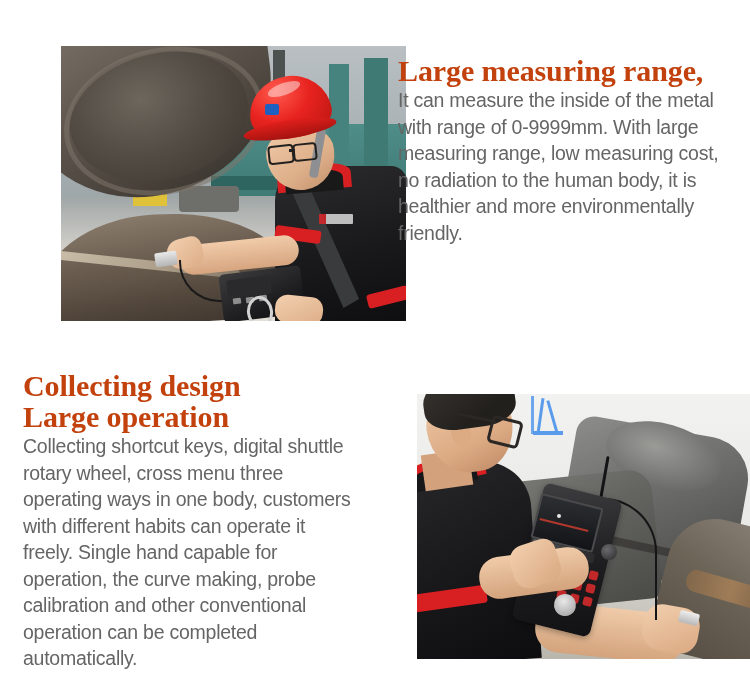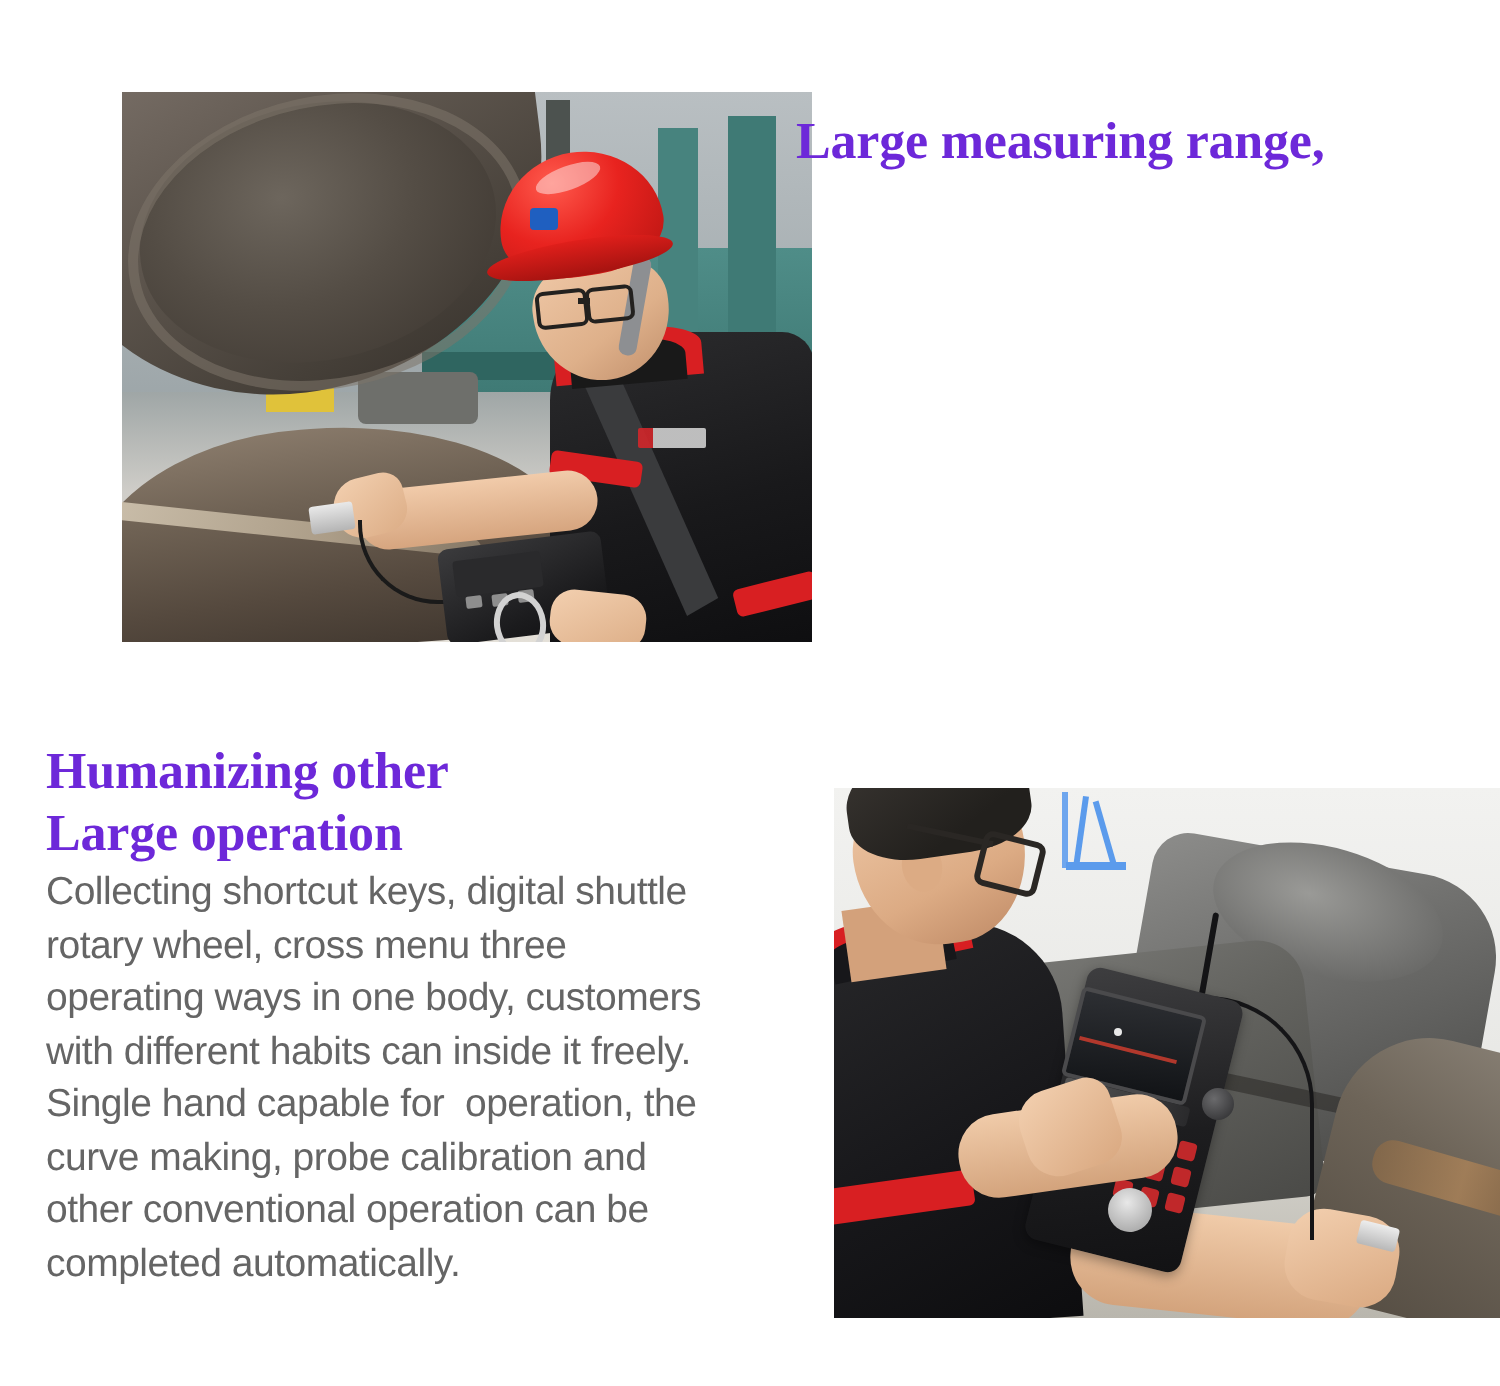--- a/index.html
+++ b/index.html
@@ -57,23 +57,23 @@
     width: 350px;
     height: 265px;
     overflow: hidden;
     background: #c9c9c7;
   }
 
   
   .feature-heading {
     font-family: "Liberation Serif", serif;
     font-weight: bold;
-    font-size: 26px;
+    font-size: 30px;
     line-height: 31px;
-    color: #6d28d9;
+    color: #c2410c;
     margin: 0 0 1px 0;
     letter-spacing: -0.1px;
   }
   .feature-body {
     font-family: "Liberation Sans", sans-serif;
     font-size: 19.5px;
     line-height: 26.5px;
     color: #656565;
     margin: 0;
     white-space: pre-wrap;
@@ -486,31 +486,32 @@
     <div class="ph" id="p1-device-btn2"></div>
     <div class="ph" id="p1-device-btn3"></div>
     <div class="ph" id="p1-clip"></div>
     <div class="ph" id="p1-hand2"></div>
   </figure>
 
   <div id="text-one">
     <h2 class="feature-heading">
       <span>Large measuring range,</span><br>
     </h2>
+    <p class="feature-body">It can measure the inside of the metal with range of 0-9999mm. With large measuring range, low measuring cost, no radiation to the human body, it is healthier and more environmentally friendly.</p>
   </div>
 </section>
 
 <section class="feature-block" id="block-two">
 
   <div id="text-two">
     <h2 class="feature-heading">
-      <span>Humanizing other</span><br>
+      <span>Collecting design</span><br>
       <span>Large operation</span>
     </h2>
-    <p class="feature-body">Collecting shortcut keys, digital shuttle rotary wheel, cross menu three operating ways in one body, customers with different habits can inside it freely. Single hand capable for  operation, the curve making, probe calibration and other conventional operation can be completed automatically.</p>
+    <p class="feature-body">Collecting shortcut keys, digital shuttle rotary wheel, cross menu three operating ways in one body, customers with different habits can operate it freely. Single hand capable for  operation, the curve making, probe calibration and other conventional operation can be completed automatically.</p>
   </div>
 
   <figure class="ph" id="photo-two">
     <div class="ph" id="p2-bg"></div>
     <div class="ph" id="p2-mark-edge"></div>
     <div class="ph" id="p2-mark-v1"></div>
     <div class="ph" id="p2-mark-v2"></div>
     <div class="ph" id="p2-mark-h"></div>
     <div class="ph" id="p2-floor"></div>
 

